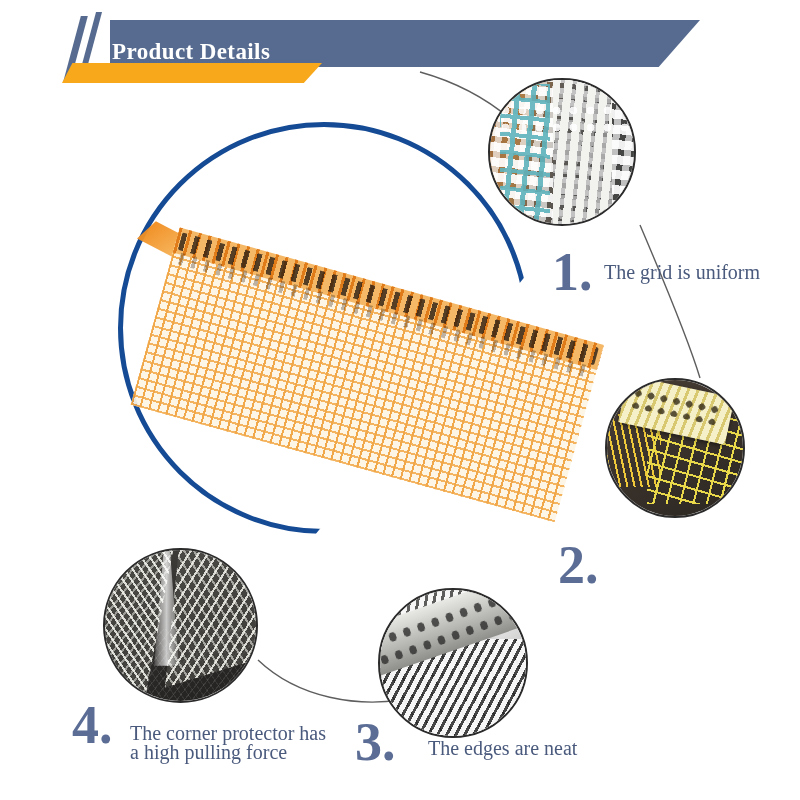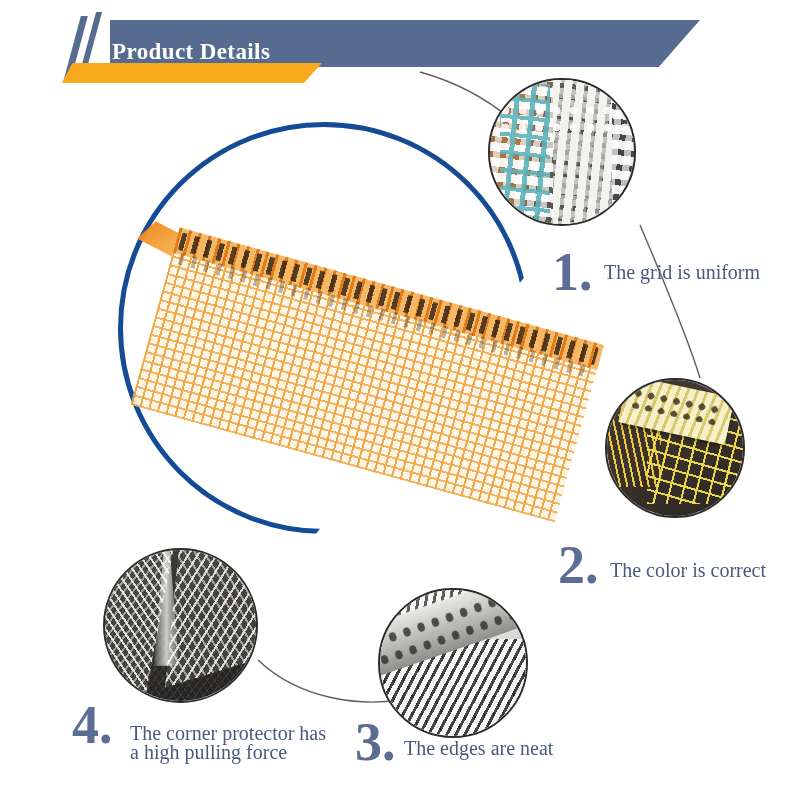--- a/index.html
+++ b/index.html
@@ -383,21 +383,21 @@
     font-size: 20px;
     line-height: 19px;
     z-index: 8;
     white-space: pre-line;
   }
   #num-1 { left: 552px; top: 245px; }
   #cap-1 { left: 604px; top: 263px; width: 175px; }
   #num-2 { left: 558px; top: 538px; }
   #cap-2 { left: 610px; top: 561px; width: 175px; }
   #num-3 { left: 355px; top: 715px; }
-  #cap-3 { left: 404px; top: 739px; width: 180px; }
+  #cap-3 { left: 428px; top: 739px; width: 180px; }
   #num-4 { left: 72px; top: 698px; }
   #cap-4 { left: 130px; top: 724px; width: 200px; }
 </style>
 </head>
 <body>
 
 <div id="canvas">
 
   <div class="slash slash-a"></div>
   <div class="slash slash-b"></div>
@@ -435,21 +435,20 @@
 
   <div class="detail-circle" id="circle-2">
     <div class="photo ph2">
       <div class="ph2-fringe"></div>
       <div class="ph2-mesh"></div>
       <div class="ph2-bead"></div>
       <div class="ph2-holes"></div>
     </div>
   </div>
   <div class="num" id="num-2">2.</div>
-  <div class="caption" id="cap-2">The color is correct</div>
 
   <div class="detail-circle" id="circle-3">
     <div class="photo ph3">
       <div class="ph3-topmesh"></div>
       <div class="ph3-mesh"></div>
       <div class="ph3-bead"></div>
       <div class="ph3-holes"></div>
     </div>
   </div>
   <div class="num" id="num-3">3.</div>

